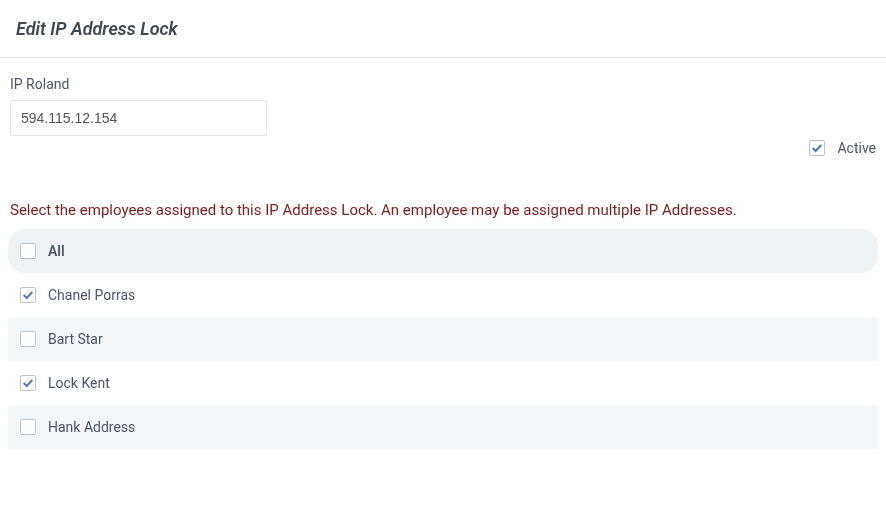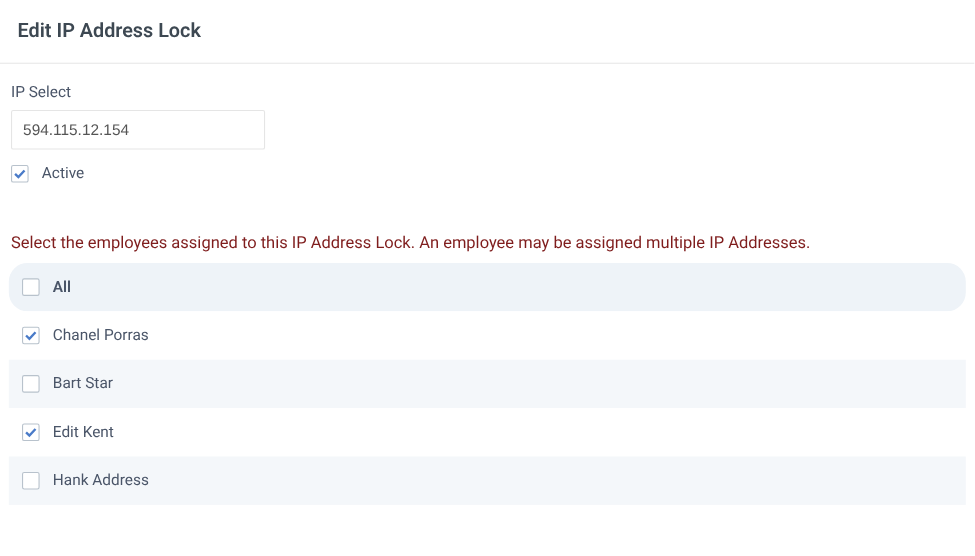--- a/index.html
+++ b/index.html
@@ -14,49 +14,51 @@
       background: #fff;
       width: 886px;
     }
     .header {
       padding: 18px 16px 18px 16px;
     }
     .header-title {
       font-size: 18px;
       font-weight: 600;
       color: #3d4852;
+      font-style: italic;
     }
     .divider {
       border: none;
       border-top: 1px solid #e8e8e8;
       margin: 0;
     }
     .form-section {
       padding: 18px 10px 10px 10px;
     }
     .field-label {
       display: block;
       font-size: 14px;
       color: #4a5568;
       margin-bottom: 8px;
     }
     .text-input {
-      width: 231px;
+      width: 257px;
       padding: 9px 10px;
       font-size: 14px;
       color: #555;
       border: 1px solid #e5e5e5;
       border-radius: 2px;
       background: #fff;
       outline: none;
     }
     .checkbox-row {
       display: flex;
       align-items: center;
-      margin-top: 14px;
+      margin-top: 4px;
+      justify-content: flex-end;
     }
     .checkbox {
       position: relative;
       width: 16px;
       height: 16px;
       border: 1px solid #b8c2cc;
       border-radius: 2px;
       background: #fff;
       cursor: pointer;
       flex-shrink: 0;
@@ -117,21 +119,21 @@
 </head>
 <body>
 
 <div class="header">
   <h1 class="header-title">Edit IP Address Lock</h1>
 </div>
 
 <hr class="divider">
 
 <div class="form-section">
-  <label class="field-label">IP Select</label>
+  <label class="field-label">IP Roland</label>
   <input type="text" class="text-input" value="594.115.12.154" style="">
   
   <div class="checkbox-row">
     <span class="checkbox checked">
       <svg viewBox="0 0 14 14">
           <polyline points="2,7 5.5,10.5 12,3.5"></polyline>
         </svg>
     </span>
     <span class="checkbox-label">Active</span>
   </div>
@@ -159,21 +161,21 @@
       
     </span>
     <span class="employee-name">Bart Star</span>
   </div>
   <div class="employee-row">
     <span class="checkbox checked">
       <svg viewBox="0 0 14 14">
           <polyline points="2,7 5.5,10.5 12,3.5"></polyline>
         </svg>
     </span>
-    <span class="employee-name">Edit Kent</span>
+    <span class="employee-name">Lock Kent</span>
   </div>
   <div class="employee-row">
     <span class="checkbox">
       
     </span>
     <span class="employee-name">Hank Address</span>
   </div>
 </div>
 
 </body></html>

